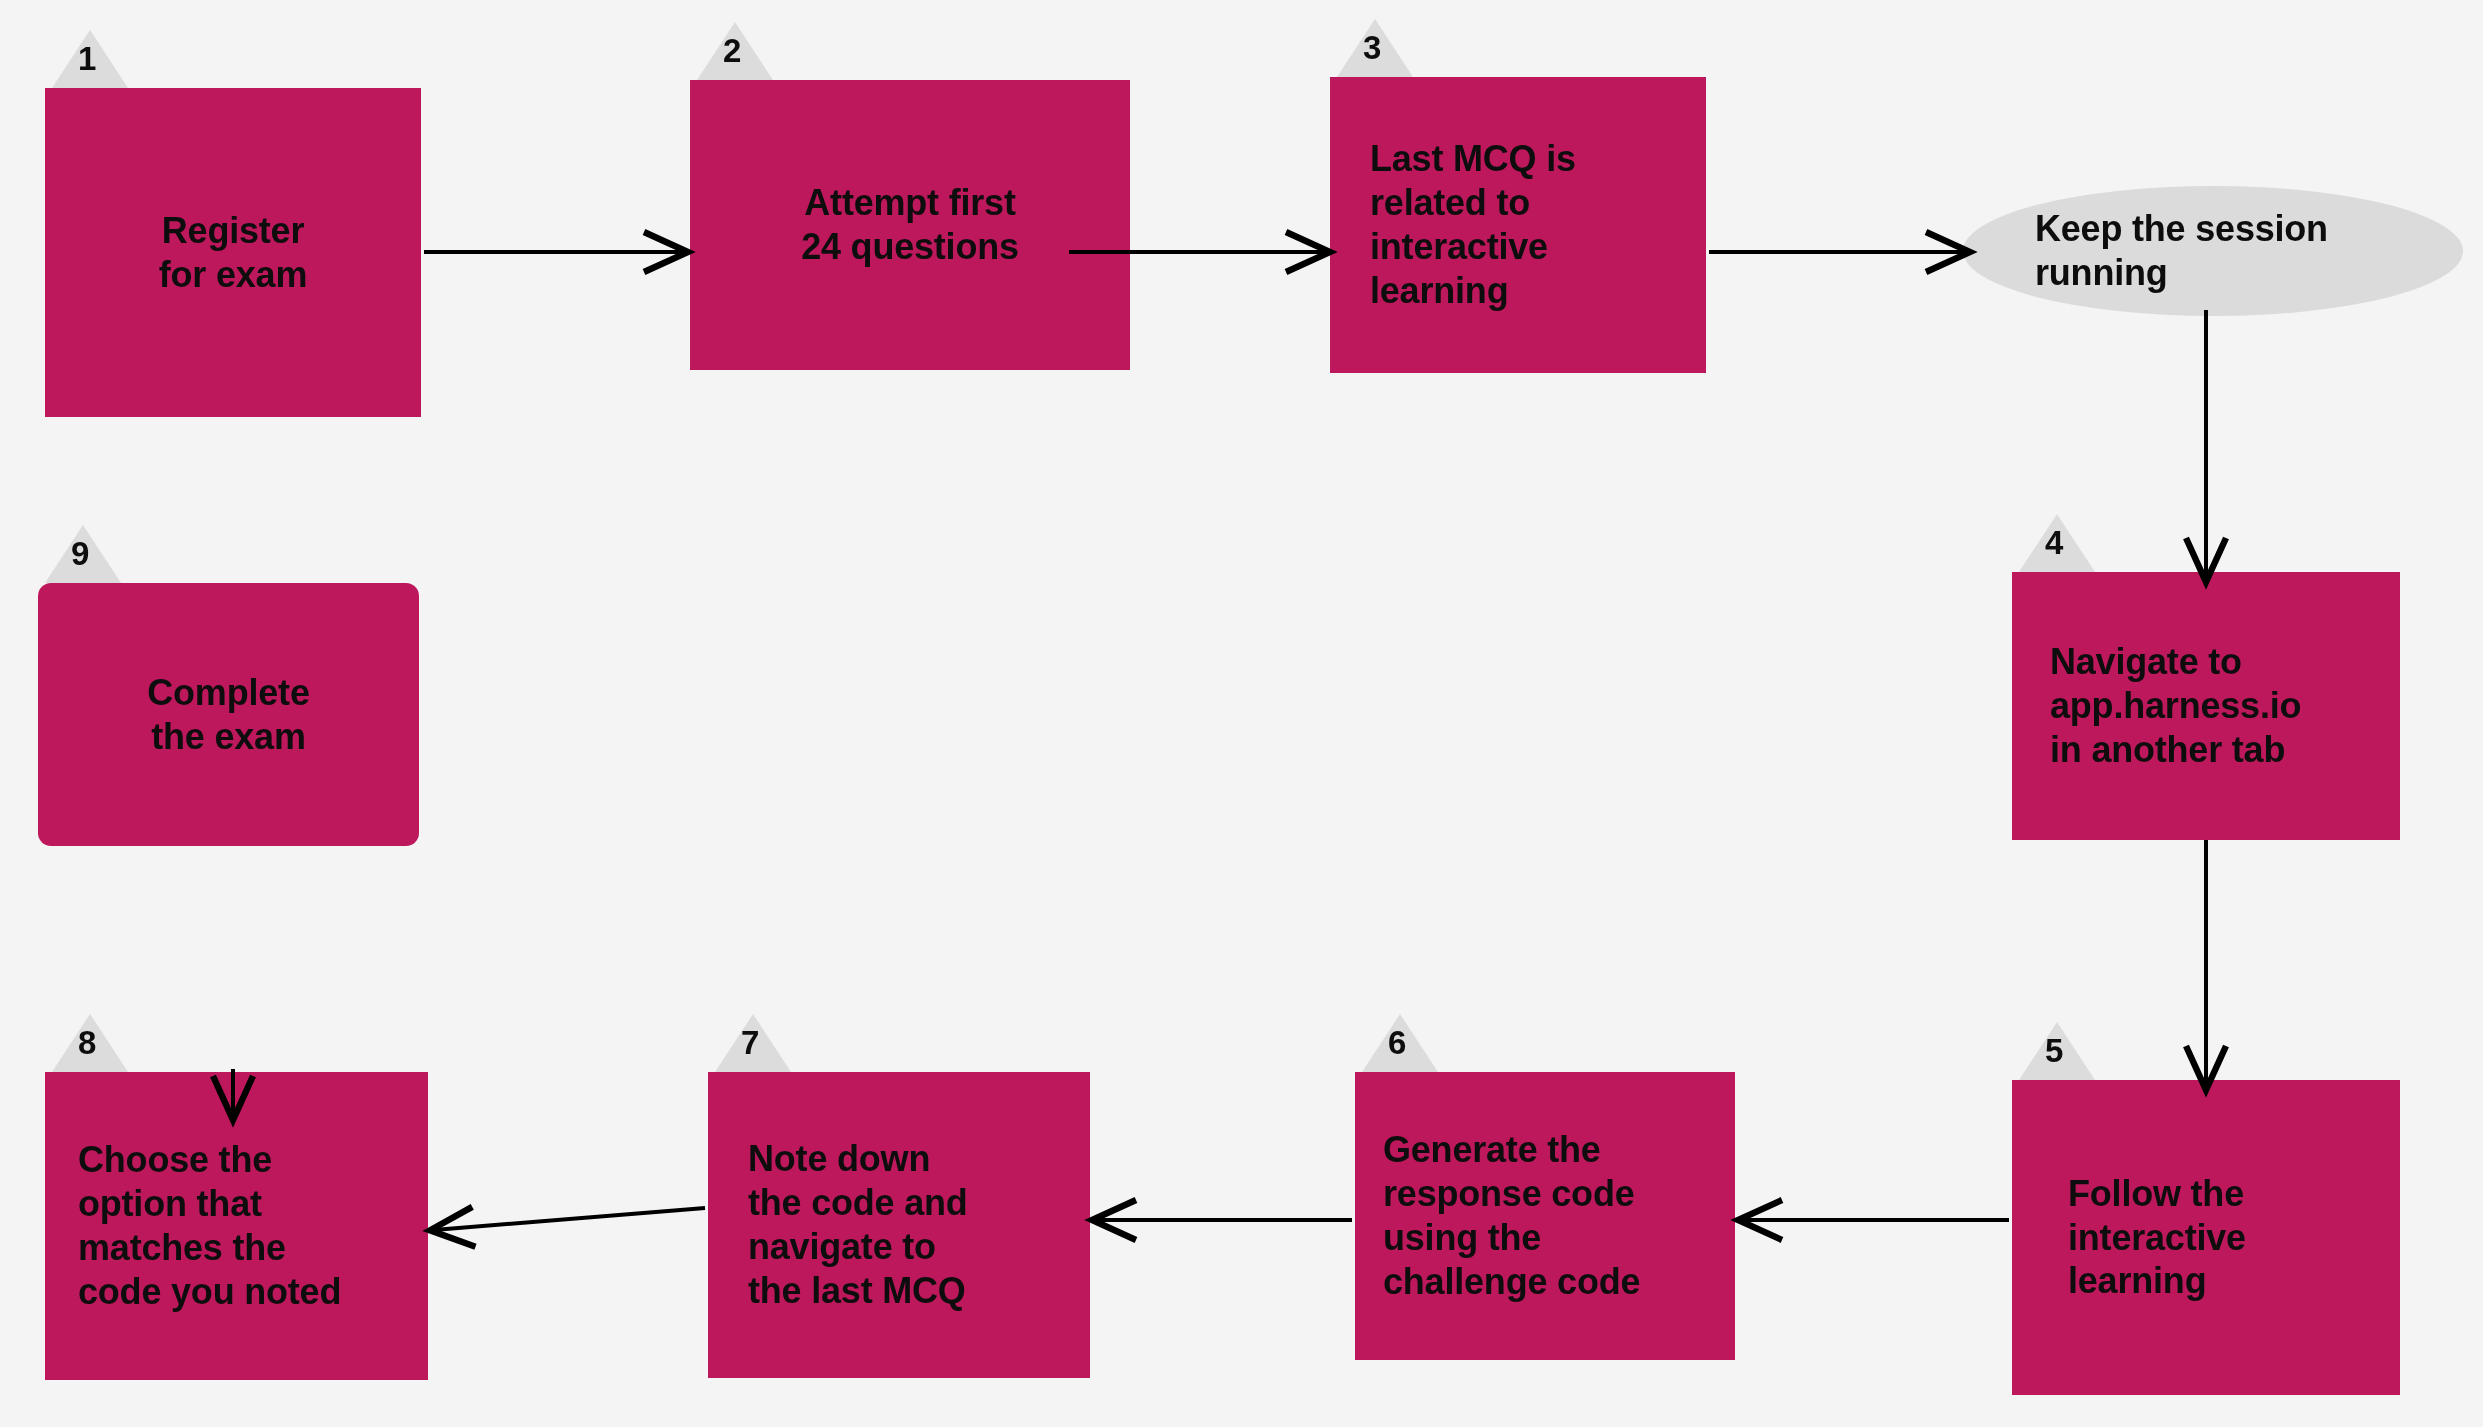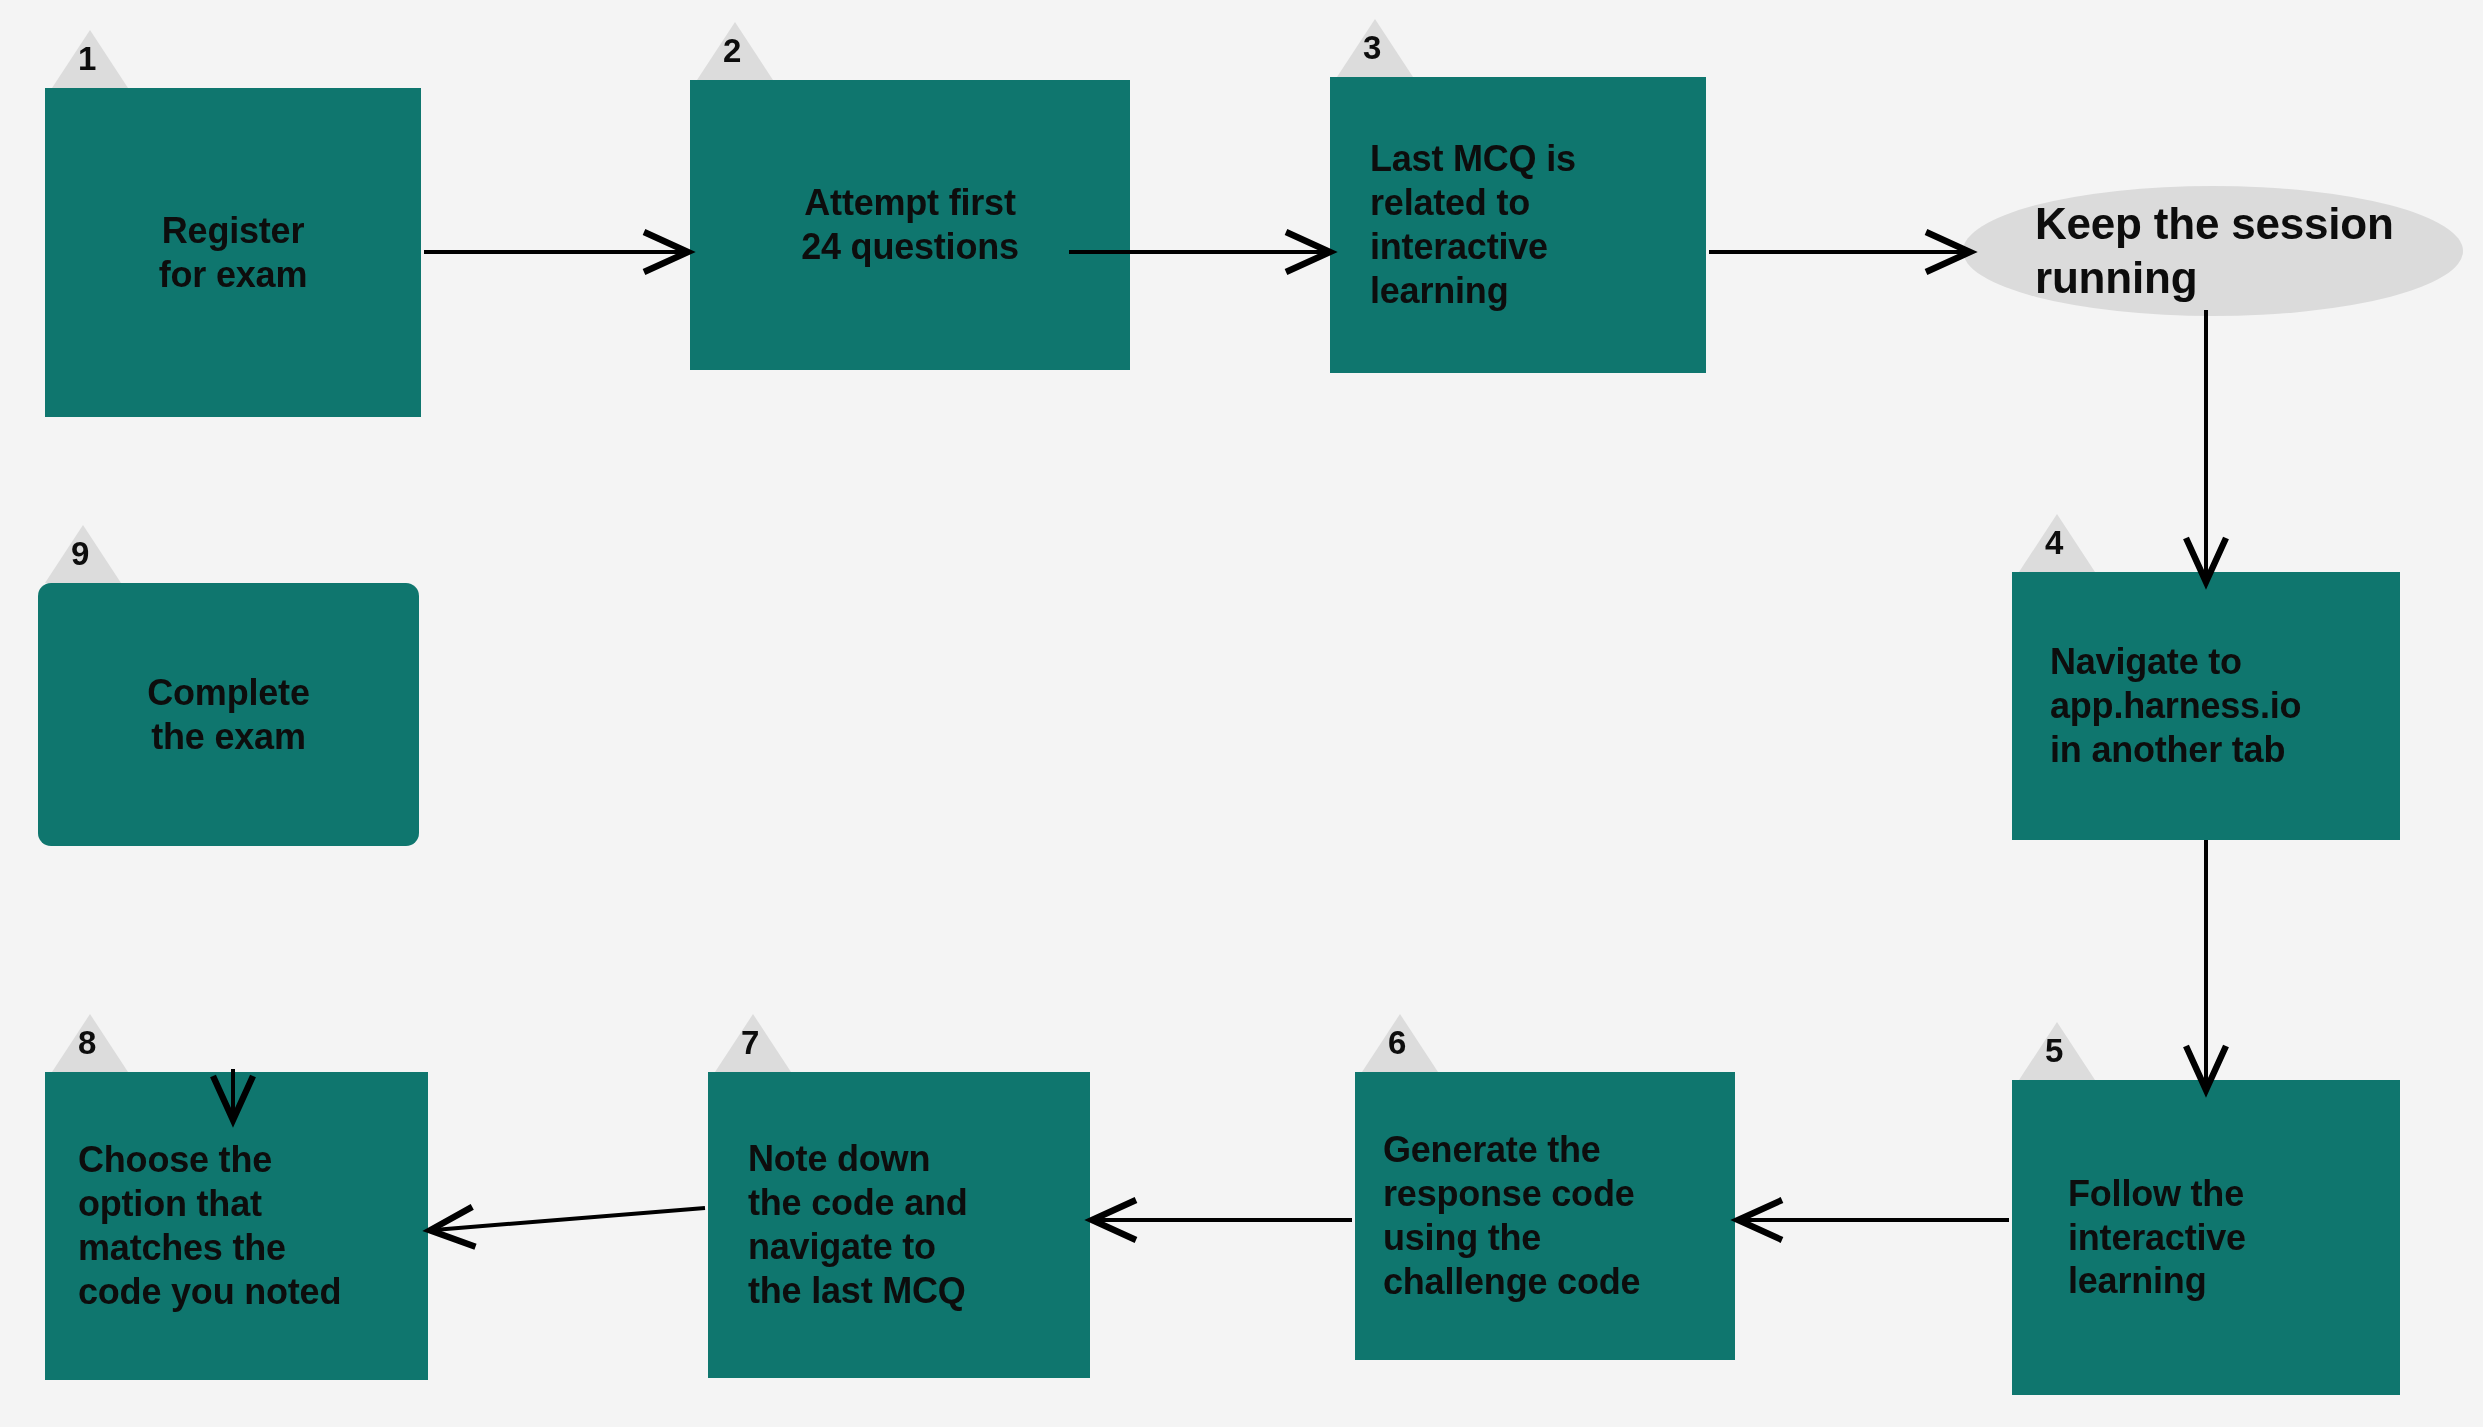--- a/index.html
+++ b/index.html
@@ -10,21 +10,21 @@
   #canvas {
     position: relative;
     width: 2483px;
     height: 1427px;
     background: #f4f4f4;
     overflow: hidden;
     font-family: "Liberation Sans", sans-serif;
   }
   .node {
     position: absolute;
-    background: #0f766e;
+    background: #be185d;
     box-sizing: border-box;
     display: flex;
     align-items: center;
     z-index: 2;
   }
   .node-text {
     font-weight: bold;
     color: #0d0d0d;
     font-size: 36px;
     line-height: 1.22;
@@ -54,21 +54,21 @@
 
   .ellipse {
     position: absolute;
     background: #dbdbdb;
     border-radius: 50%;
     display: flex;
     align-items: center;
     z-index: 2;
   }
   .ellipse .node-text {
-    font-size: 44px;
+    font-size: 36px;
     padding-left: 72px;
     text-align: left;
   }
 
   svg.edges {
     position: absolute;
     left: 0; top: 0;
     width: 2483px;
     height: 1427px;
     z-index: 5;

